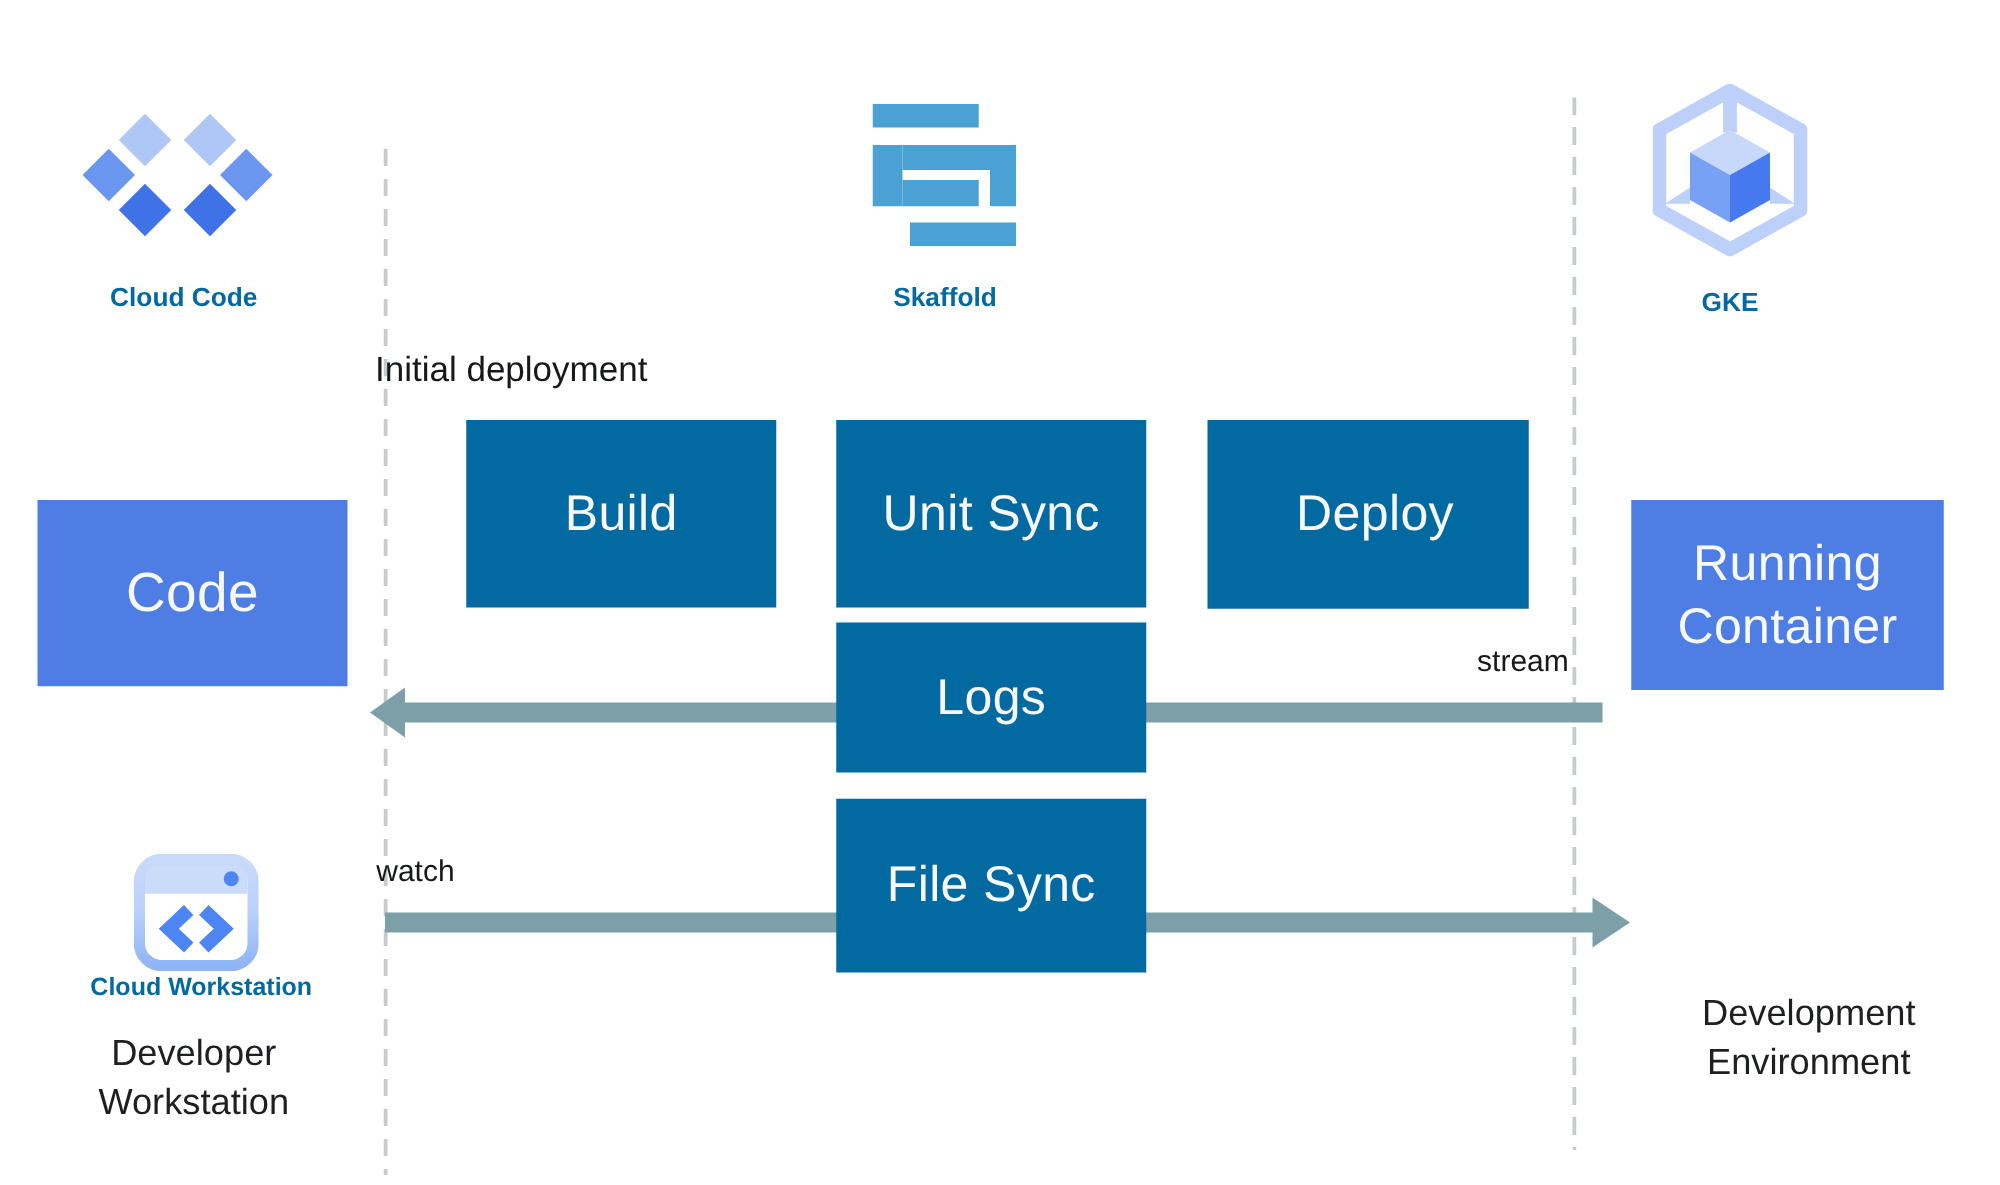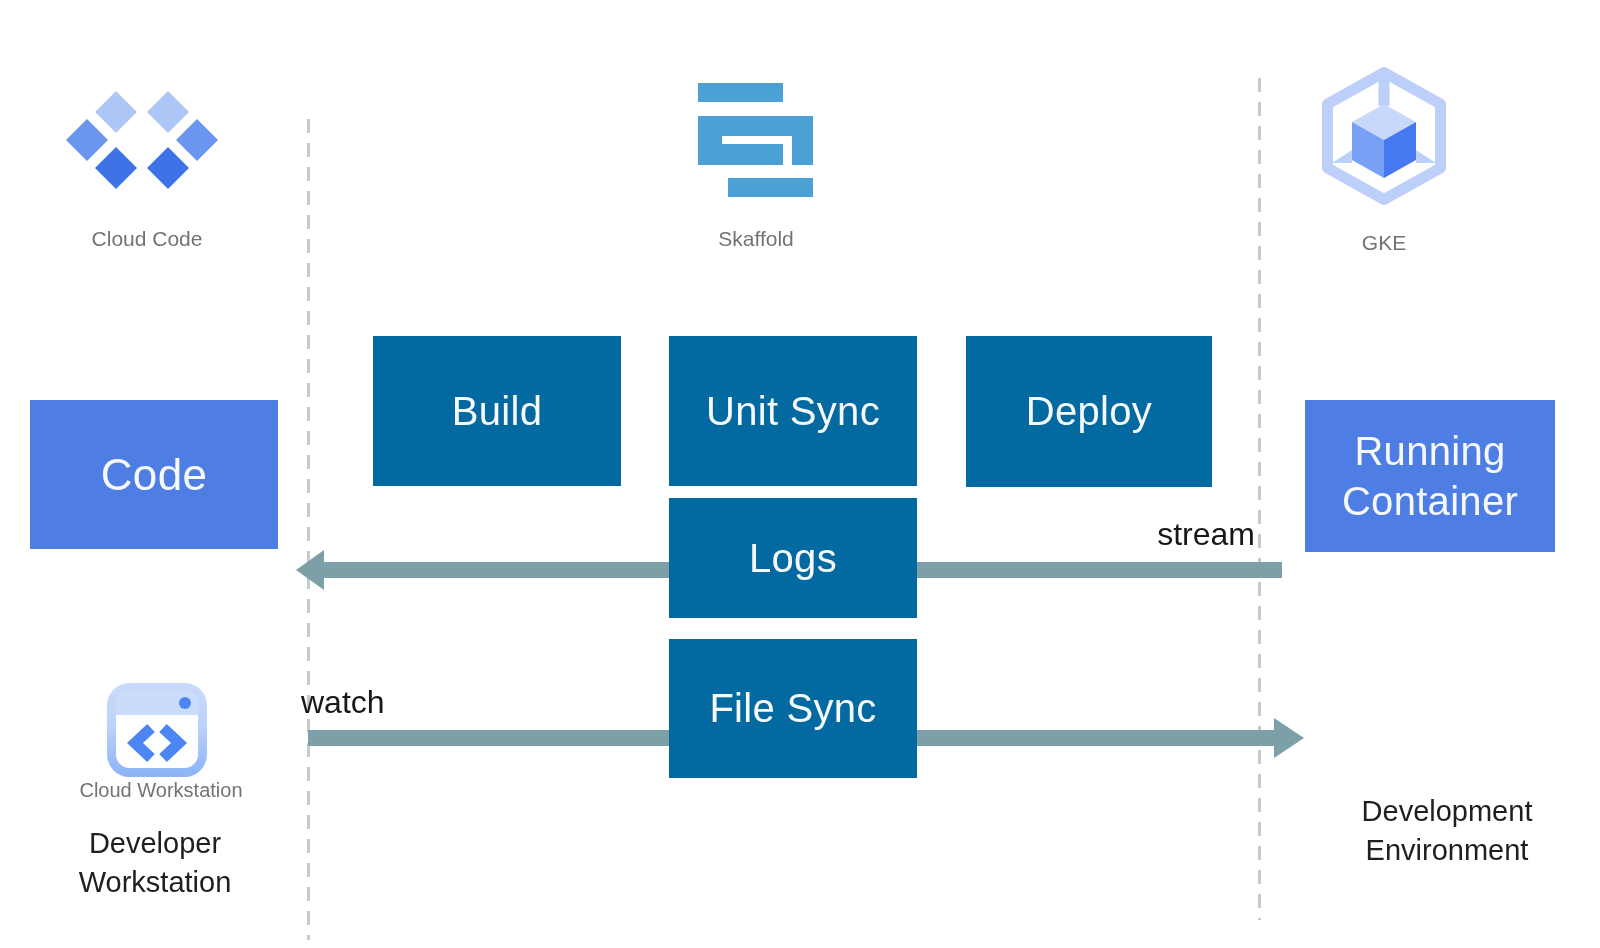--- a/index.html
+++ b/index.html
@@ -16,22 +16,22 @@
     position:absolute;display:flex;align-items:center;justify-content:center;
     text-align:center;color:#f7f9f9;font-weight:400;letter-spacing:0.3px;
   }
   .box.teal{background:#0369a1;font-size:40px;}
   .box.blue{background:#4e7ee4;}
   .shaft{position:absolute;height:16px;background:#7da0a8;z-index:1;}
   .head{position:absolute;width:0;height:0;z-index:1;}
   .head.left{border-top:20px solid transparent;border-bottom:20px solid transparent;border-right:28px solid #7da0a8;}
   .head.right{border-top:20px solid transparent;border-bottom:20px solid transparent;border-left:30px solid #7da0a8;}
   .box,.note,.glabel,.caption{z-index:2;}
-  .note{position:absolute;font-size:32px;color:#17181a;}
-  .glabel{position:absolute;transform:translateX(-50%);font-size:21px;font-weight:400;color:#737373;white-space:nowrap;}
+  .note{position:absolute;font-size:24px;color:#17181a;}
+  .glabel{position:absolute;transform:translateX(-50%);font-size:21px;font-weight:700;color:#0369a1;white-space:nowrap;}
   .caption{position:absolute;transform:translateX(-50%);text-align:center;font-size:29px;line-height:1.35;color:#1e1f21;}
   svg{position:absolute;display:block;}
 </style>
 </head>
 <body>
 
 <div id="canvas">
 
   <div class="dash" style="left:307px;top:119px;height:821px;"></div>
   <div class="dash" style="left:1258px;top:78px;height:842px;"></div>
@@ -60,39 +60,40 @@
     <polygon points="62,6.5 118.5,38 118.5,102 62,133.5 5.5,102 5.5,38" fill="none" stroke="#bcd0fa" stroke-width="11" stroke-linejoin="round"></polygon>
     <rect x="56.5" y="10" width="11" height="30" fill="#bcd0fa"></rect>
     <polygon points="10,97 30,84 30,97" fill="#bcd0fa"></polygon>
     <polygon points="114,97 94,84 94,97" fill="#bcd0fa"></polygon>
     <polygon points="62,38 94,56 62,74 30,56" fill="#c7d8fb"></polygon>
     <polygon points="30,56 62,74 62,112 30,94" fill="#78a1f5"></polygon>
     <polygon points="94,56 62,74 62,112 94,94" fill="#4679f0"></polygon>
   </svg>
   <div class="glabel" style="left:1384px;top:231px;">GKE</div>
 
+  <div class="note" style="left:300px;top:280px;font-size:28px;">Initial deployment</div>
 
   <div class="shaft" style="left:322px;top:562px;width:960px;"></div>
   <div class="head left" style="left:296px;top:550px;"></div>
   <div class="shaft" style="left:308px;top:730px;width:968px;"></div>
   <div class="head right" style="left:1274px;top:718px;"></div>
 
   <div class="box blue" style="left:30px;top:400px;width:248px;height:149px;font-size:44px;">
     <span>Code</span>
   </div>
 
   <div class="box teal" style="left:373px;top:336px;width:248px;height:150px;">
     <span>Build</span>
   </div>
 
   <div class="box teal" style="left:669px;top:336px;width:248px;height:150px;">
     <span>Unit Sync</span>
   </div>
 
-  <div class="box teal" style="left:966px;top:336px;width:246px;height:151px;">
+  <div class="box teal" style="left:966px;top:336px;width:246px;height:151px;padding-left:11px;">
     <span>Deploy</span>
   </div>
 
   <div class="box teal" style="left:669px;top:498px;width:248px;height:120px;">
     <span>Logs</span>
   </div>
 
   <div class="box teal" style="left:669px;top:639px;width:248px;height:139px;">
     <span>File Sync</span>
   </div>

